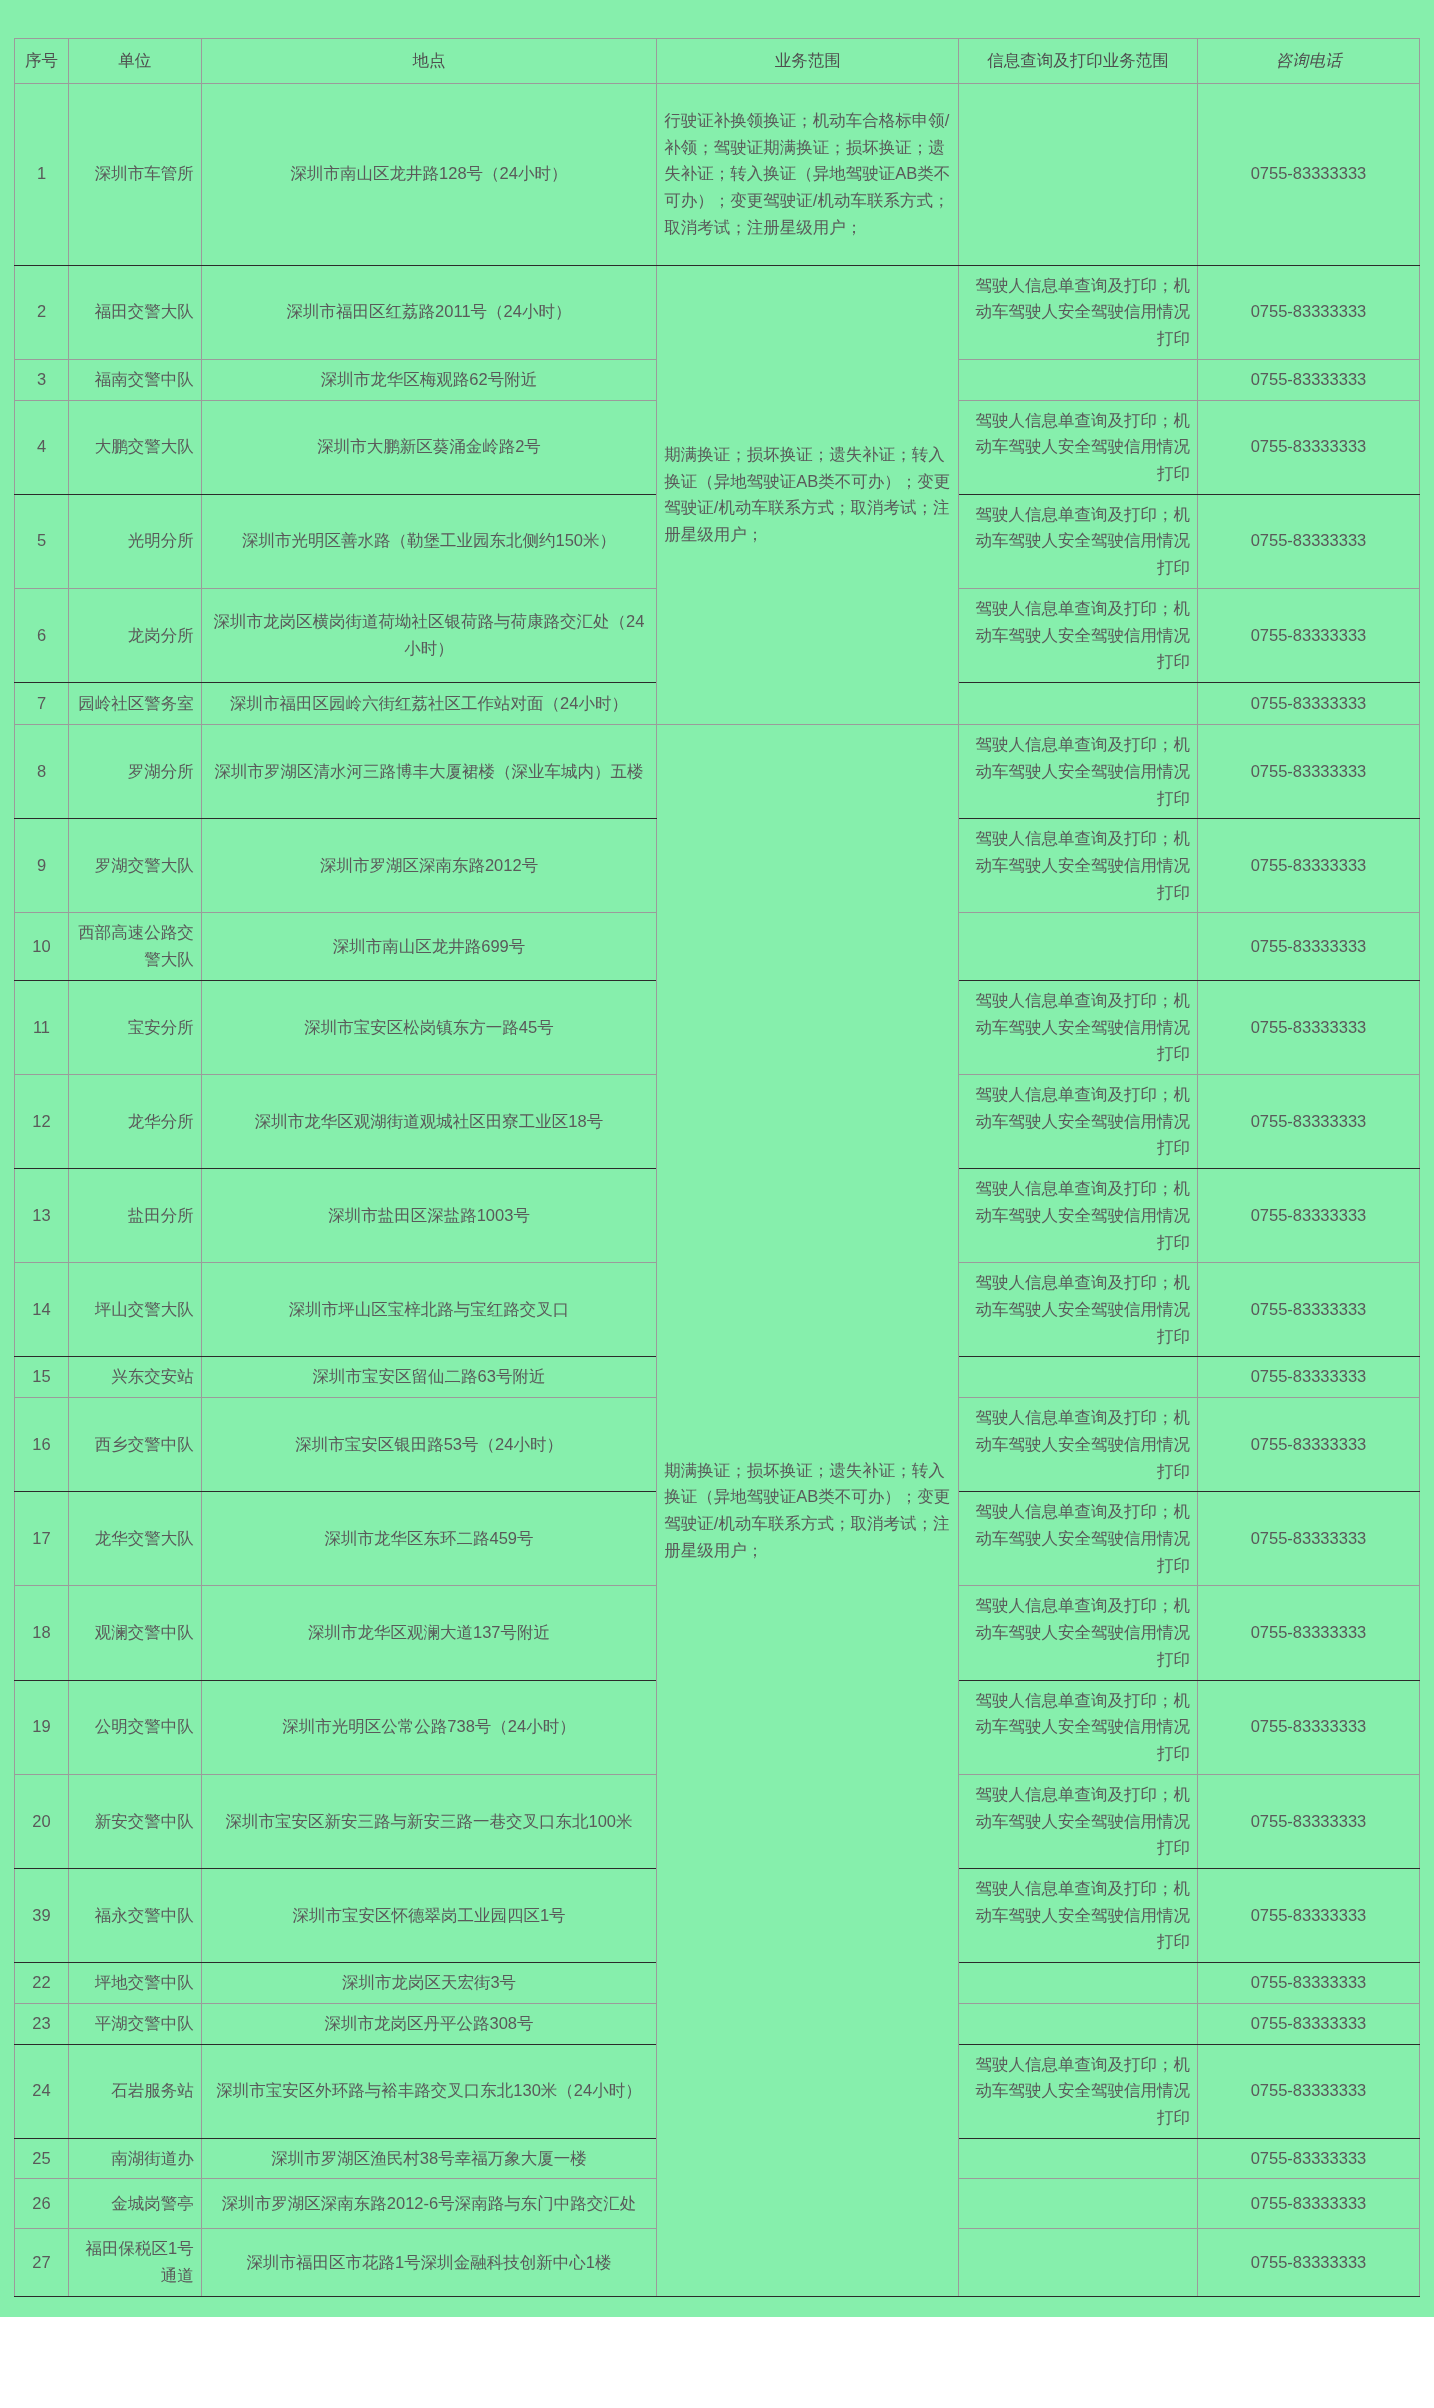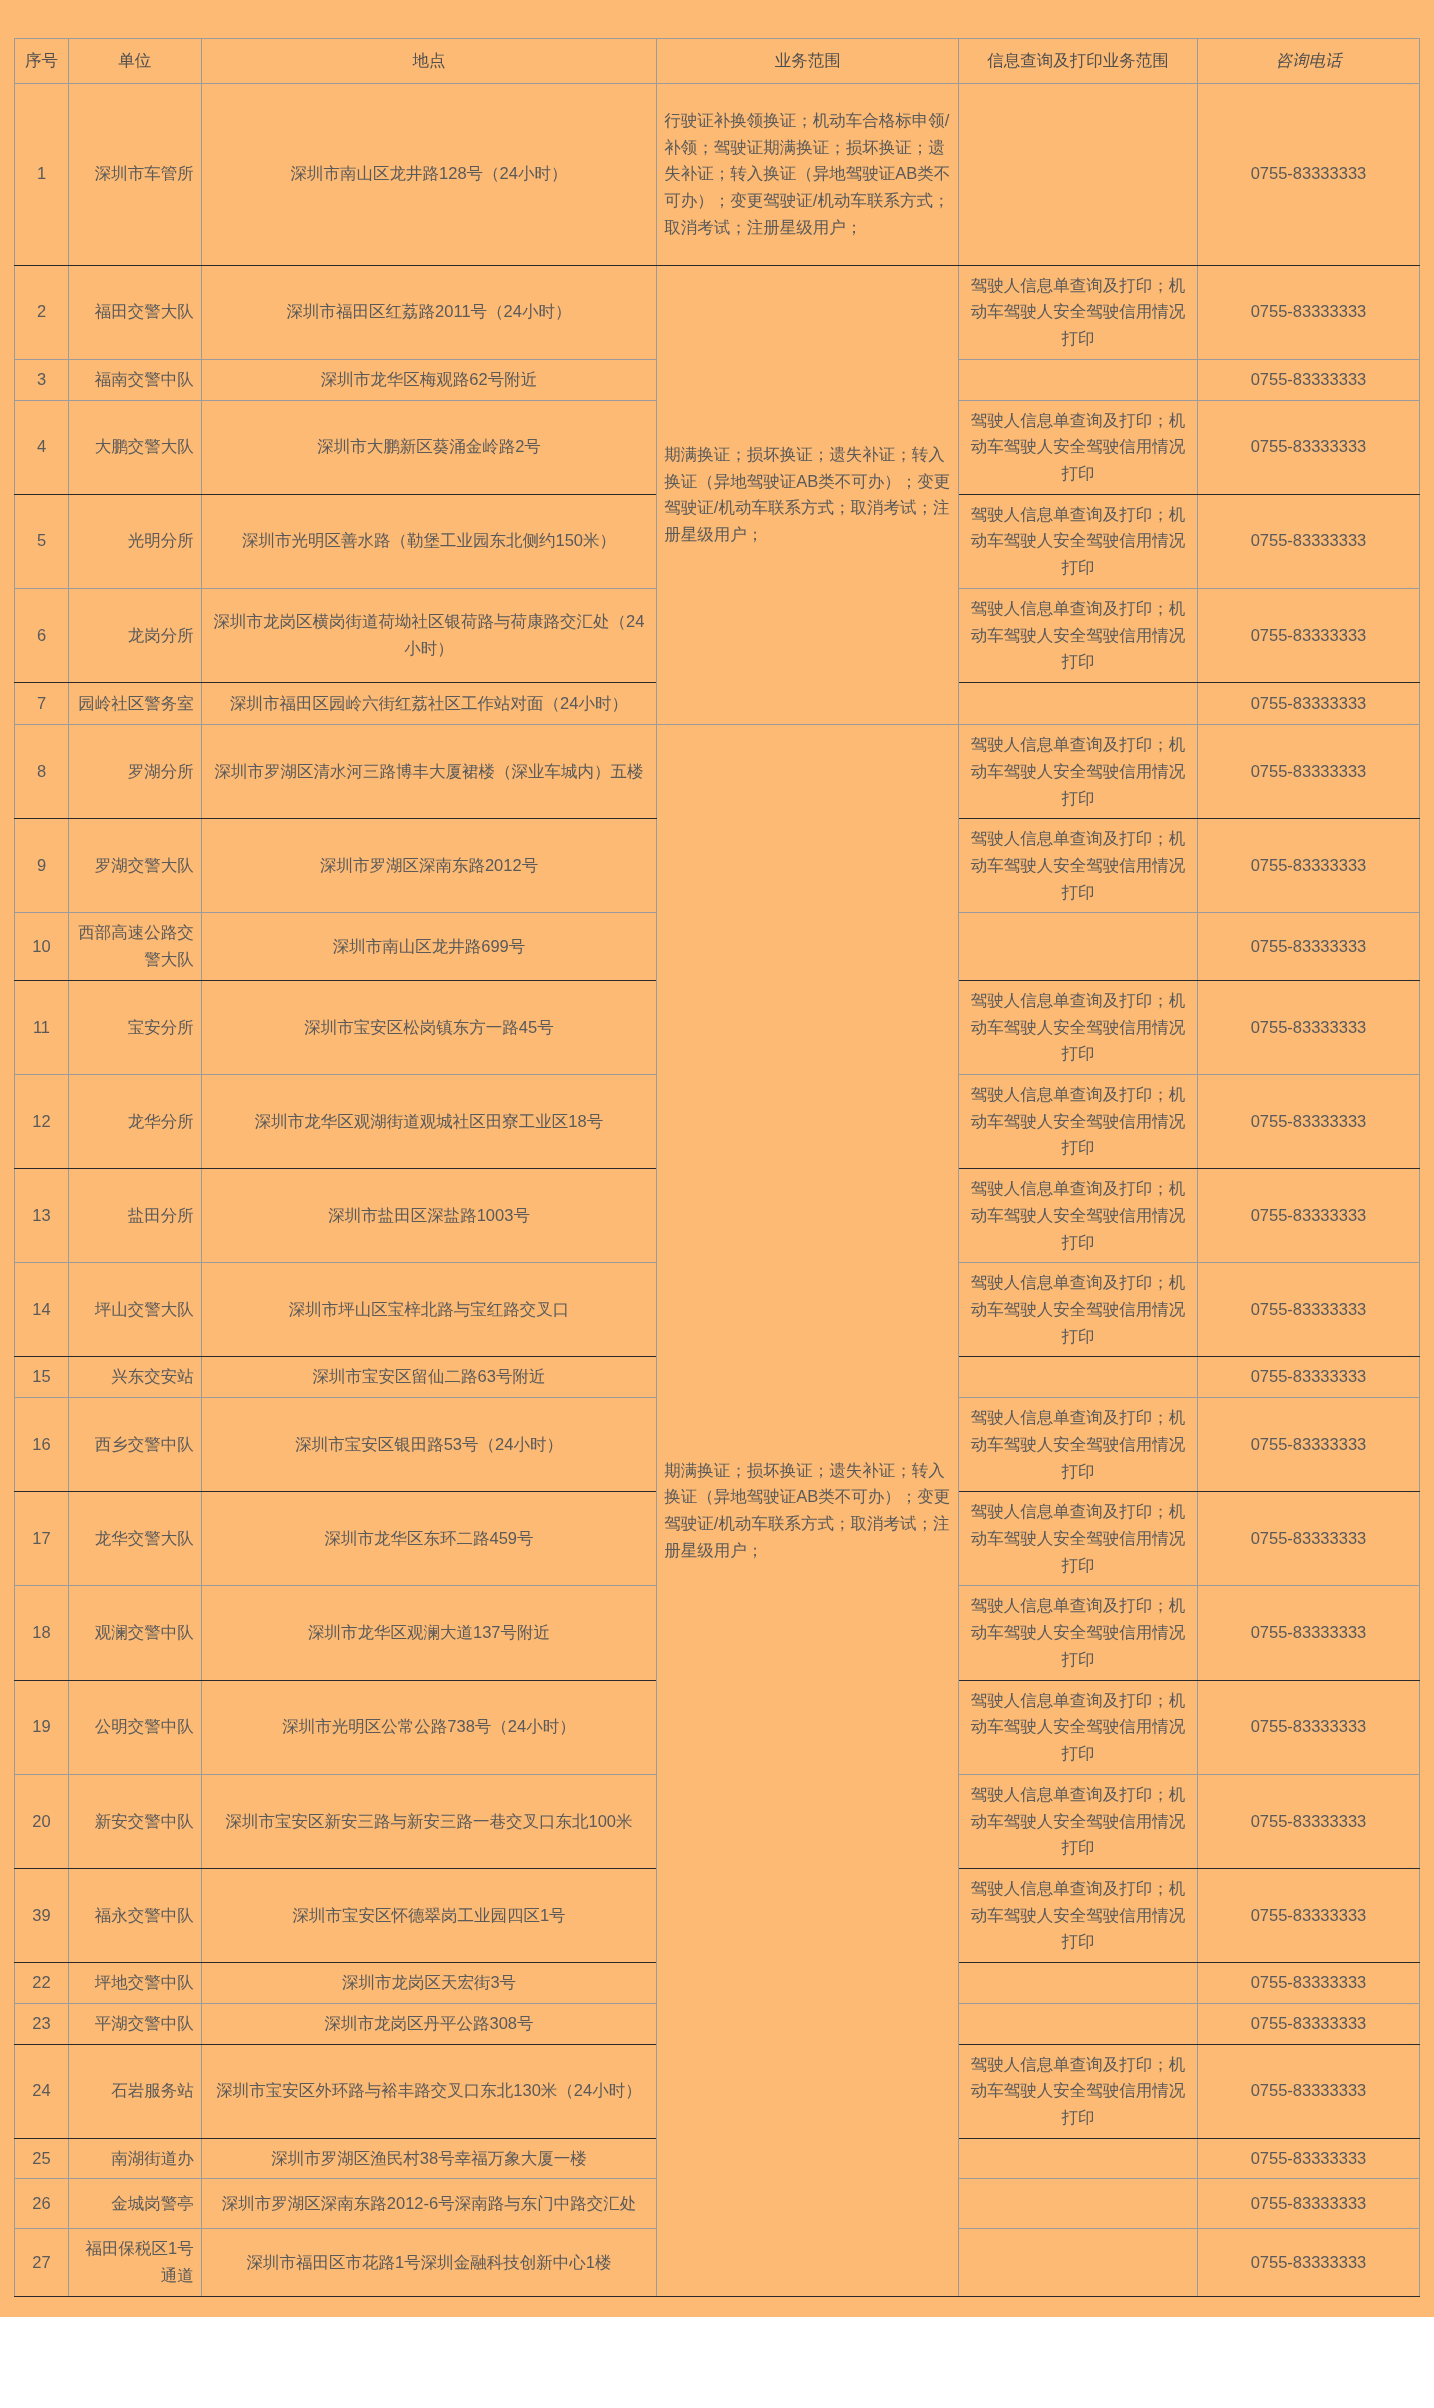--- a/index.html
+++ b/index.html
@@ -10,21 +10,21 @@
   body {
     width: 1434px;
     font-family: "Liberation Sans", "DejaVu Sans", sans-serif;
     color: #595959;
     -webkit-font-smoothing: antialiased;
   }
   .page {
     width: 1434px;
     box-sizing: border-box;
     padding: 38px 14px 20px 14px;
-    background: #fdba74;
+    background: #86efac;
   }
   table.reg-table {
     border-collapse: collapse;
     table-layout: fixed;
     width: 1406px;
     font-size: 16.5px;
     line-height: 1.62;
   }
   table.reg-table td,
   table.reg-table th {
@@ -47,21 +47,21 @@
   .c-unit   { width: 128px; text-align: left; }
   .c-addr   { width: 439px; text-align: left; }
   .c-scope  { width: 291px; text-align: left; }
   .c-info   { width: 230px; text-align: left; }
   .c-phone  { width: 214px; text-align: left; font-style: italic; }
 
   td.idx   { text-align: center; }
   td.unit  { text-align: right; }
   td.addr  { text-align: center; }
   td.scope { text-align: left; vertical-align: middle; margin-top: 28px; }
-  td.info  { text-align: center; vertical-align: middle; margin-top: 44px; }
+  td.info  { text-align: right; vertical-align: middle; margin-top: 44px; }
   td.phone { text-align: center; vertical-align: middle; white-space: nowrap; }
 
   
   tr.hv > td, tr.hv > th { border-bottom-color: #2b2b2b; border-bottom-width: 1.6px; }
   thead tr th { border-top-color: #2b2b2b; border-top-width: 1.8px; border-bottom-color:#2b2b2b; border-bottom-width:1.4px;}
   td.scope, td.info { border-left-color:#9b9b9b; }
 </style>
 </head>
 <body>
 

